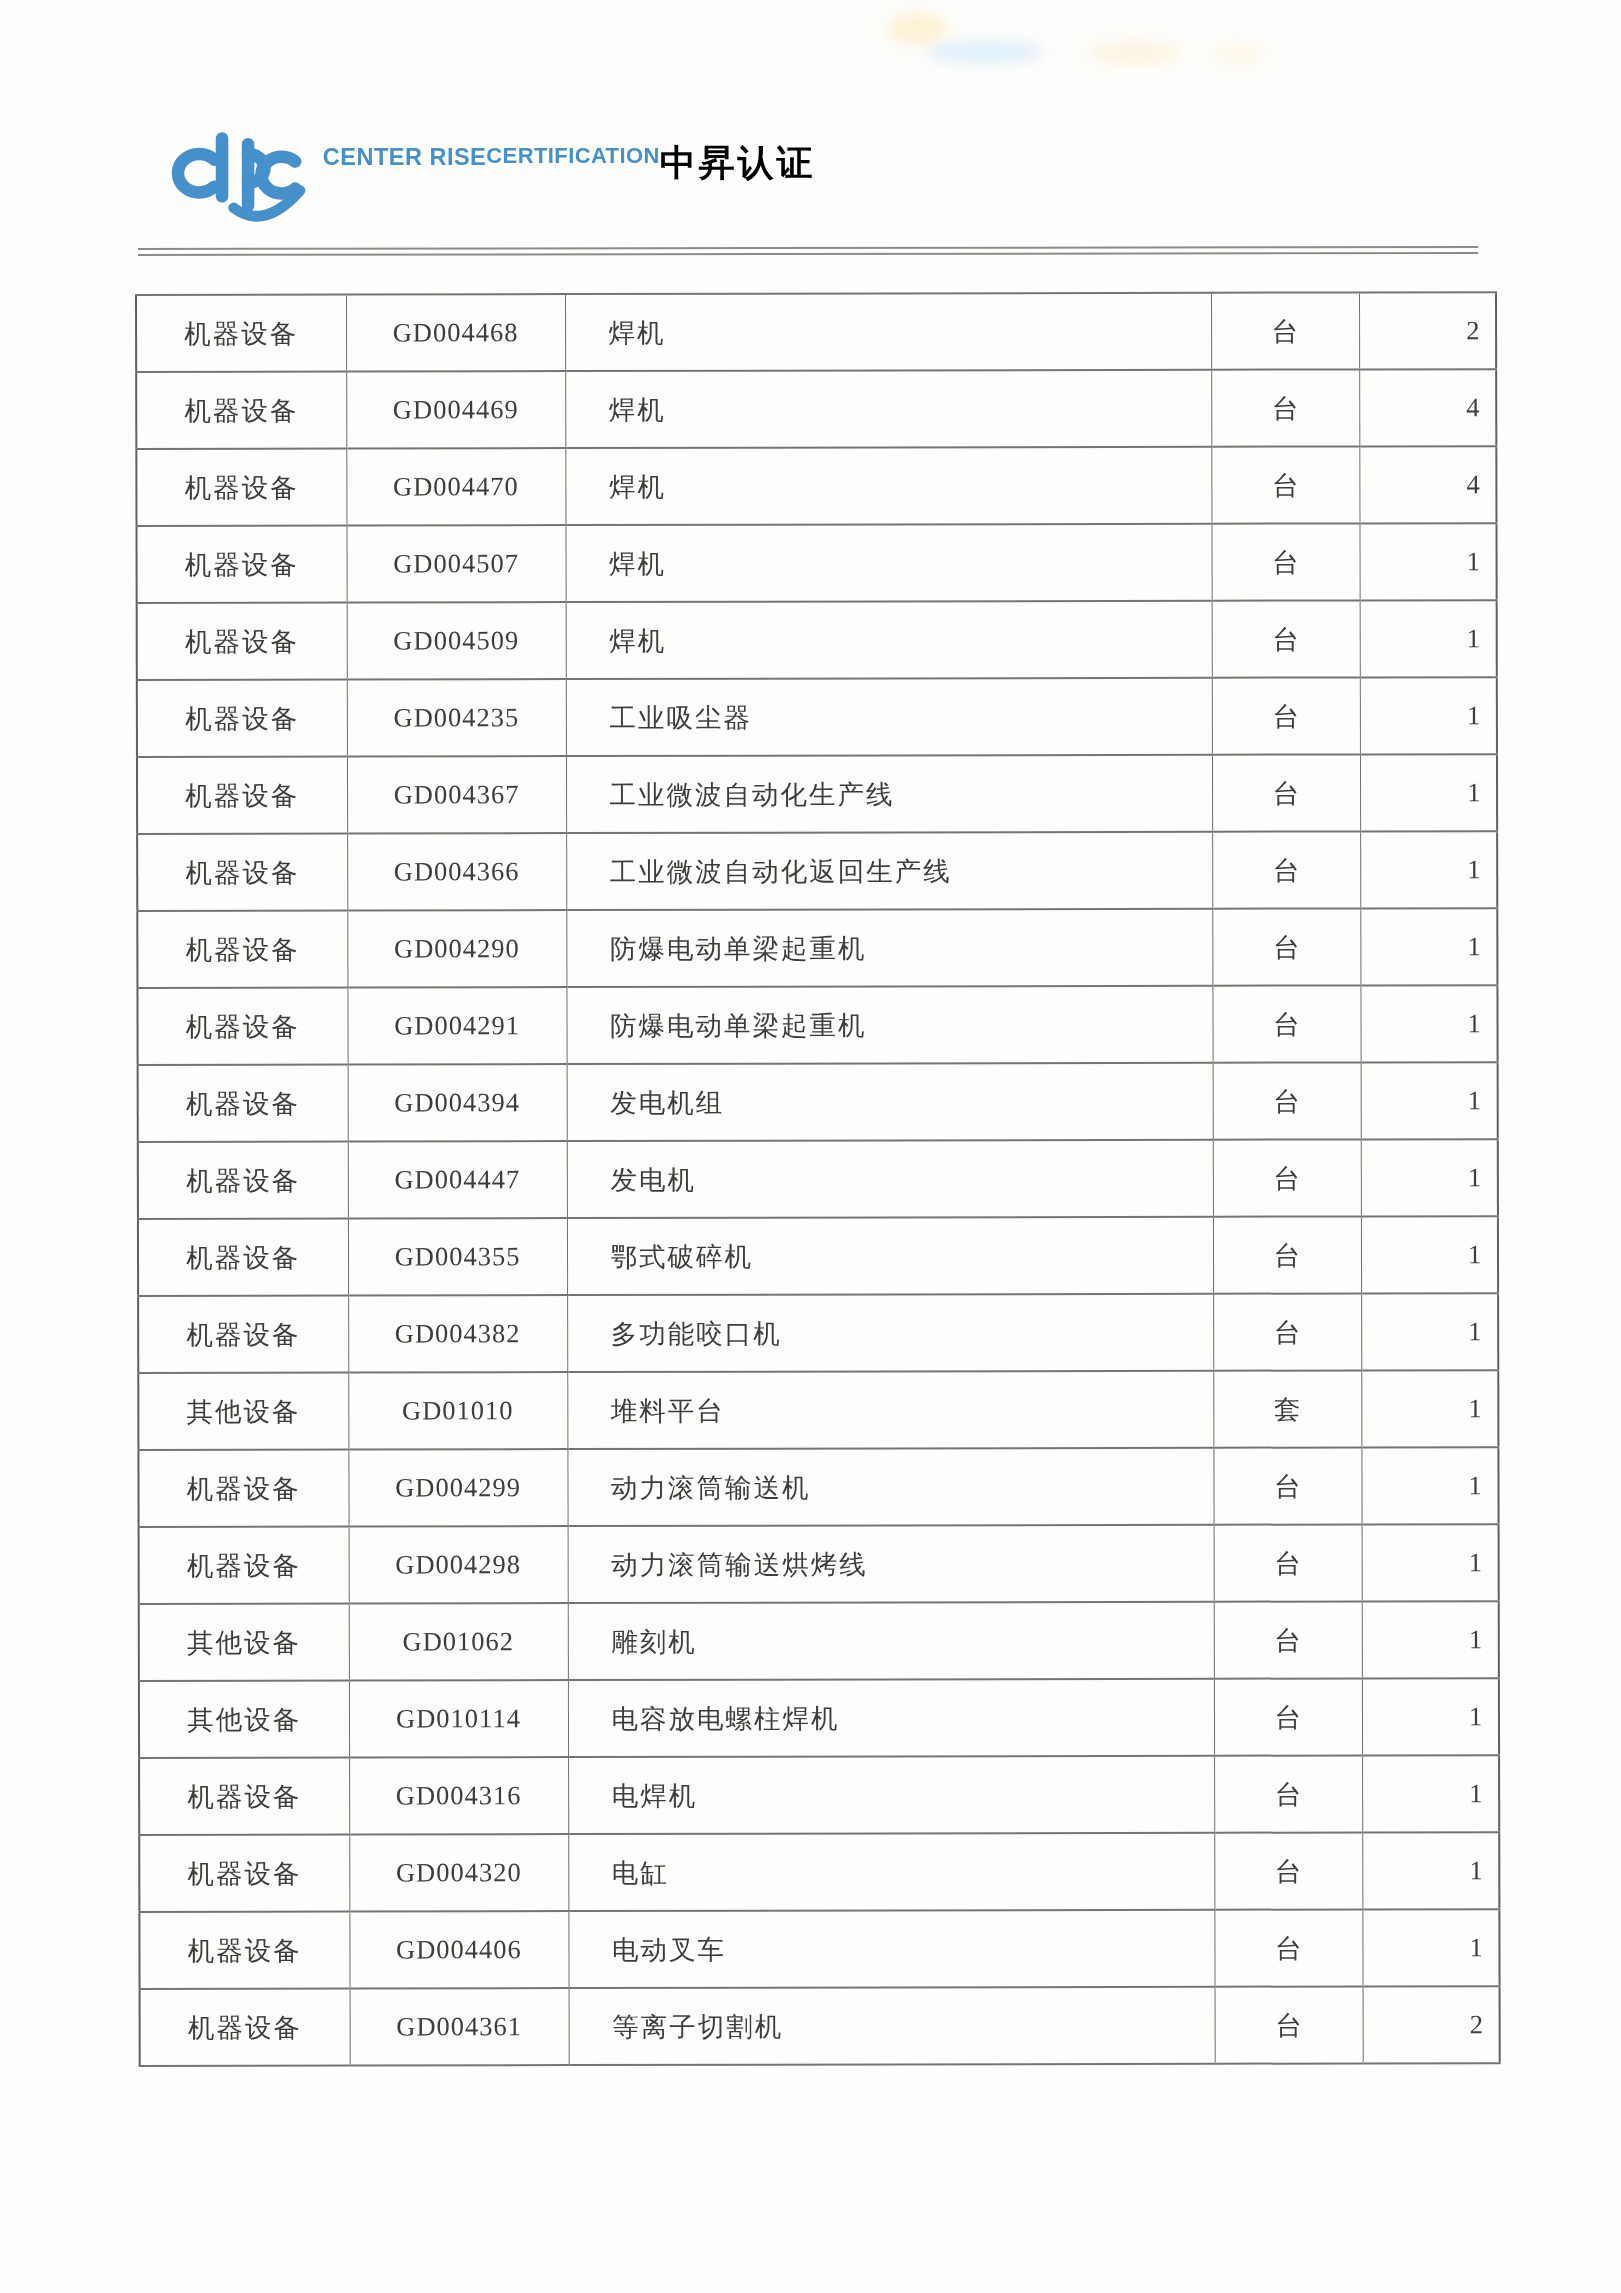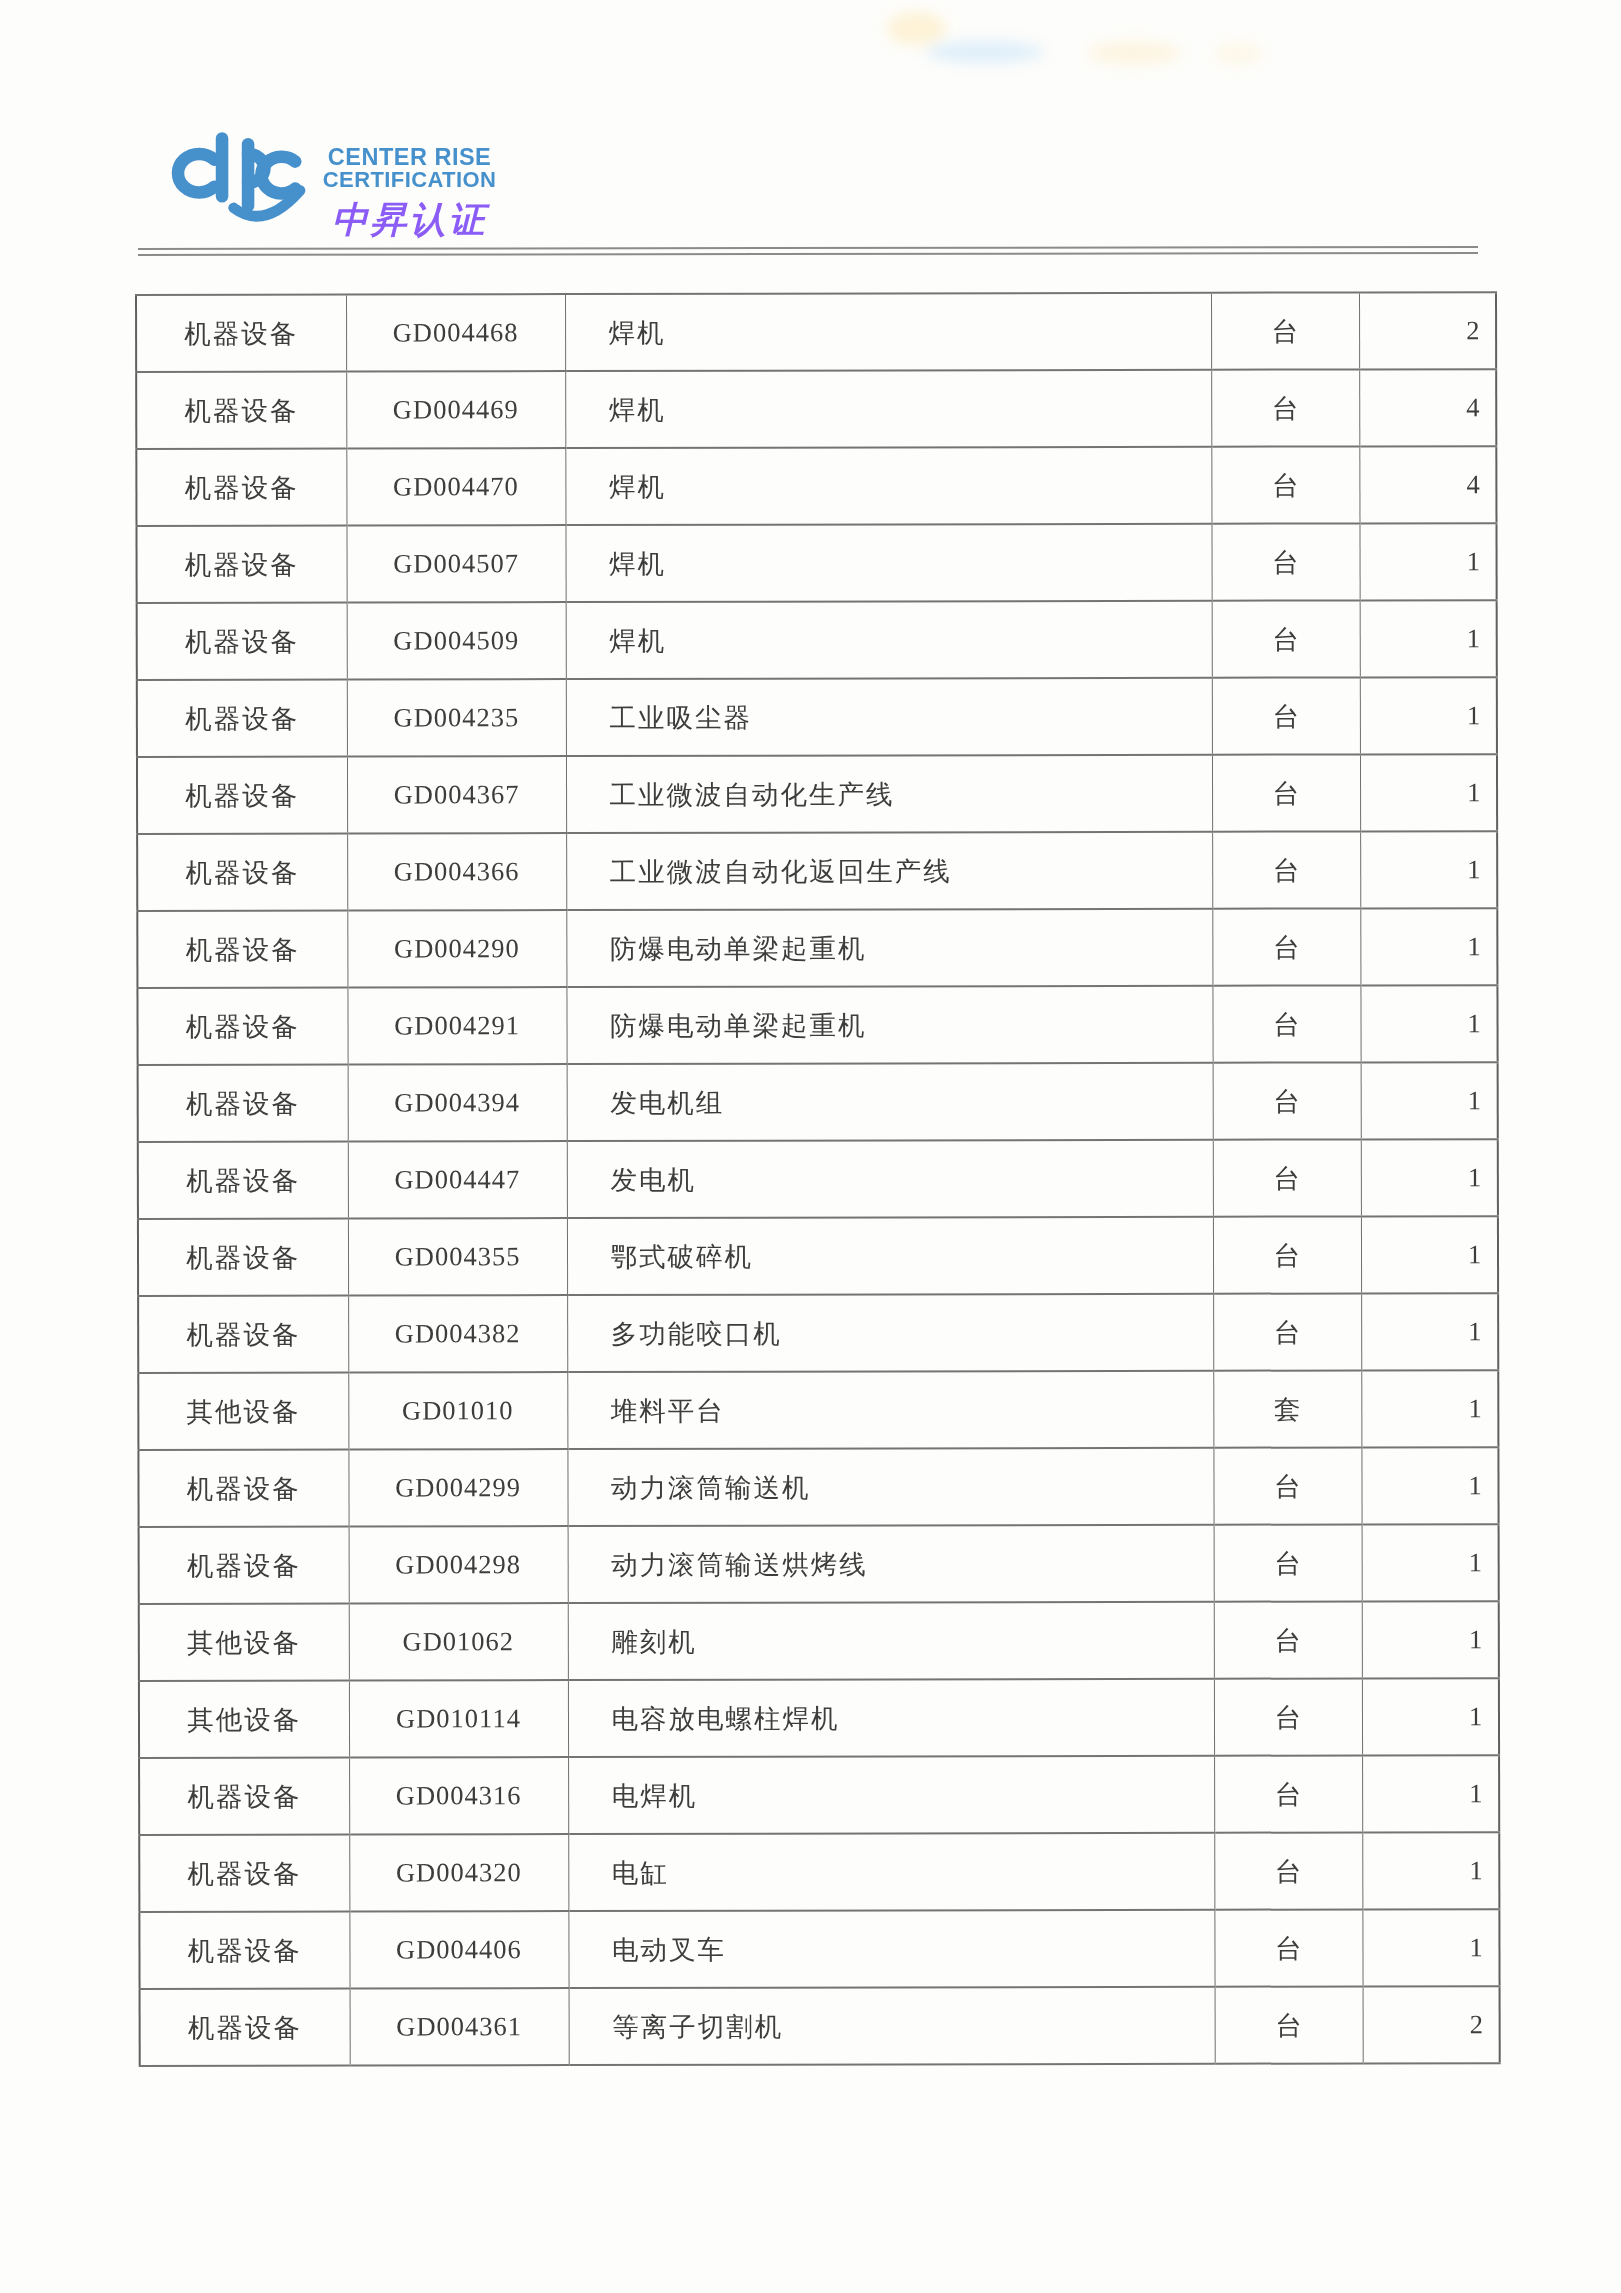--- a/index.html
+++ b/index.html
@@ -26,42 +26,41 @@
   
   .logo {
     position: absolute;
     left: 162px;
     top: 123px;
     display: flex;
     align-items: flex-start;
     gap: 11.8px;
   }
   .logo-mark { width: 149px; height: 106px; margin-top: 2px; }
-  .logo-text { display: flex; flex-direction: column; line-height: 1.04; padding-top: 21.6px; text-align: center; }
+  .logo-text { display: flex; flex-direction: row; line-height: 1.04; padding-top: 21.6px; }
   .logo-line1 {
     font-family: "Liberation Sans", sans-serif;
     font-weight: bold;
     font-size: 23.5px;
     letter-spacing: 0.5px;
     color: #4690cc;
   }
   .logo-line2 {
     font-family: "Liberation Sans", sans-serif;
     font-weight: bold;
     font-size: 22px;
     letter-spacing: 0.4px;
     color: #4690cc;
   }
   .logo-line3 {
     font-weight: bold;
     font-size: 36px;
     letter-spacing: 2.9px;
-    color: #8b5cf6;
-    margin-top: 10px;
-    font-style: italic;
+    color: #000000;
+    margin-top: 0;
   }
   .header-divider {
     position: absolute;
     left: 138px;
     top: 247px;
     width: 1340px;
     height: 3.9px;
     border-top: 2px solid #8b8b89;
     border-bottom: 2px solid #8b8b89;
     transform: rotate(-0.08deg);

